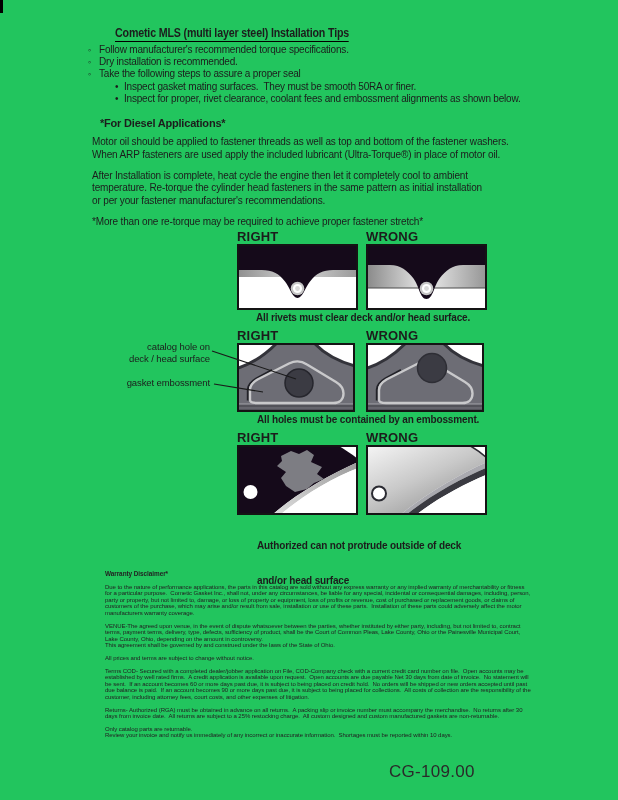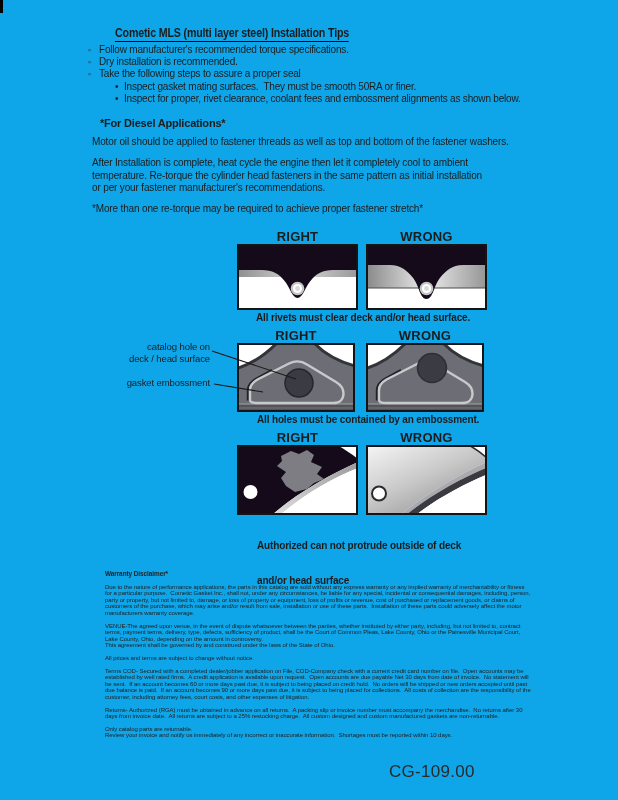--- a/index.html
+++ b/index.html
@@ -1,35 +1,35 @@
 <!DOCTYPE html>
 <html><head>
 <meta charset="utf-8">
 <style>
   html,body{margin:0;padding:0;background:#e8e8e8;}
-  #page{position:relative;width:618px;height:800px;background:#0ea5e9;overflow:hidden;
+  #page{position:relative;width:618px;height:800px;background:#22c55e;overflow:hidden;
         font-family:"Liberation Sans","DejaVu Sans",sans-serif;color:#1c1c1c;}
   .abs{position:absolute;}
   .line{white-space:pre;}
   
   #title{left:115px;top:25px;font-weight:bold;font-size:13px;letter-spacing:-0.2px;}
   #title .t-inner{display:inline-block;transform:scaleX(.82);transform-origin:left center;
         border-bottom:1.6px solid #000;padding-bottom:1px;white-space:pre;}
   
   #tips{left:88px;top:44px;font-size:10px;letter-spacing:-0.2px;}
   .bullet-row{display:flex;line-height:12.2px;}
   .bullet-row .mk{width:11px;flex:0 0 11px;font-size:9px;}
   .bullet-row.sub{margin-left:27px;}
   .bullet-row.sub .mk{width:9px;flex:0 0 9px;font-size:10px;}
   
   #diesel{left:92px;top:117px;font-size:10px;letter-spacing:-0.15px;}
   #diesel h3{margin:0 0 7px 8px;font-size:11px;letter-spacing:-0.2px;}
   #diesel .para{margin:0 0 8px 0;line-height:12.8px;}
   
-  .dg-header{width:121px;text-align:center;font-weight:bold;font-size:13px;letter-spacing:0.2px;}
+  .dg-header{width:121px;font-weight:bold;font-size:13px;letter-spacing:0.2px;}
   .dg-header.w118{width:118px;}
   .dg-caption{font-weight:bold;font-size:10px;letter-spacing:-0.15px;line-height:11.5px;white-space:pre;margin-left:19px;}
   .panel{line-height:0;}
   .panel svg{display:block;}
   .dg-label{font-size:9.5px;letter-spacing:-0.1px;text-align:right;width:92px;line-height:11.5px;}
   
   #warranty{left:105px;top:571px;width:426px;font-size:6px;line-height:6.6px;letter-spacing:-0.05px;color:#222;}
   #warranty .w-head{font-weight:bold;font-size:6.4px;margin:0 0 6px 0;}
   #warranty p{margin:0 0 6px 0;white-space:pre-wrap;}
   #warranty p.tight{margin:0;}
@@ -67,20 +67,21 @@
     <div class="bullet-row sub">
       <span class="mk">•</span>
       <span class="line">Inspect for proper, rivet clearance, coolant fees and embossment alignments as shown below.</span>
     </div>
   </div>
 
   <div id="diesel" class="abs">
     <h3>*For Diesel Applications*</h3>
     <div class="para">
       <div class="line">Motor oil should be applied to fastener threads as well as top and bottom of the fastener washers.</div>
+      <div class="line">When ARP fasteners are used apply the included lubricant (Ultra-Torque®) in place of motor oil.</div>
     </div>
     <div class="para">
       <div class="line">After Installation is complete, heat cycle the engine then let it completely cool to ambient</div>
       <div class="line">temperature. Re-torque the cylinder head fasteners in the same pattern as initial installation</div>
       <div class="line">or per your fastener manufacturer's recommendations.</div>
     </div>
     <div class="para">*More than one re-torque may be required to achieve proper fastener stretch*</div>
   </div>
 
   <div class="abs dg-header" style="left:237px;top:229px;">RIGHT</div>

